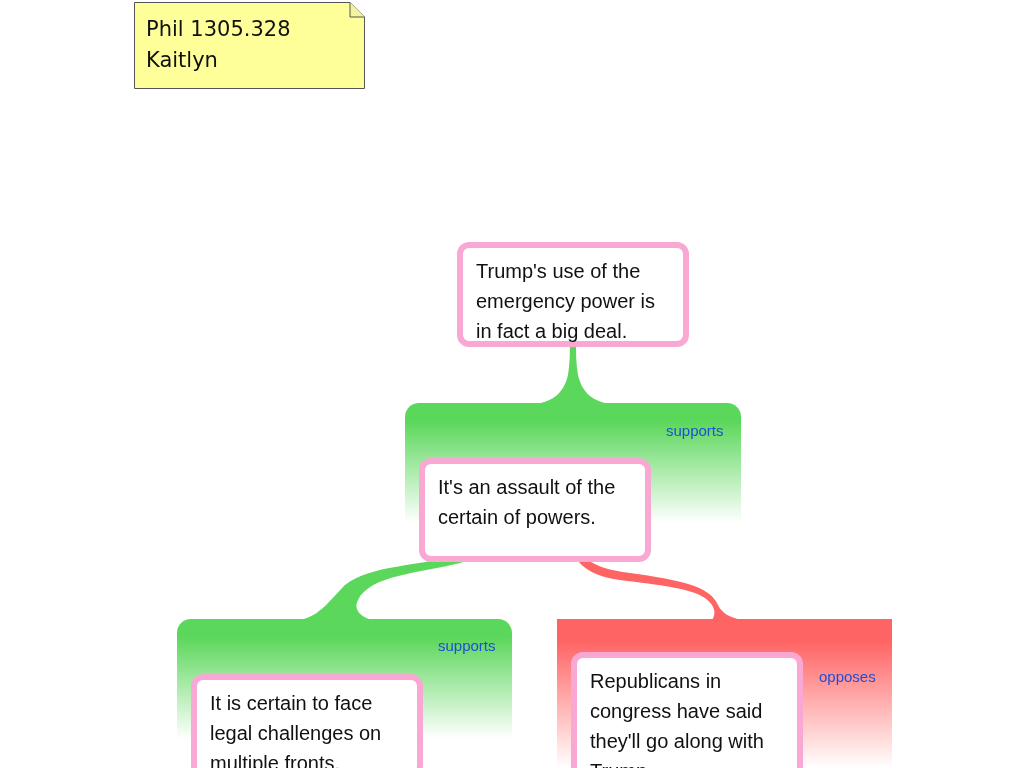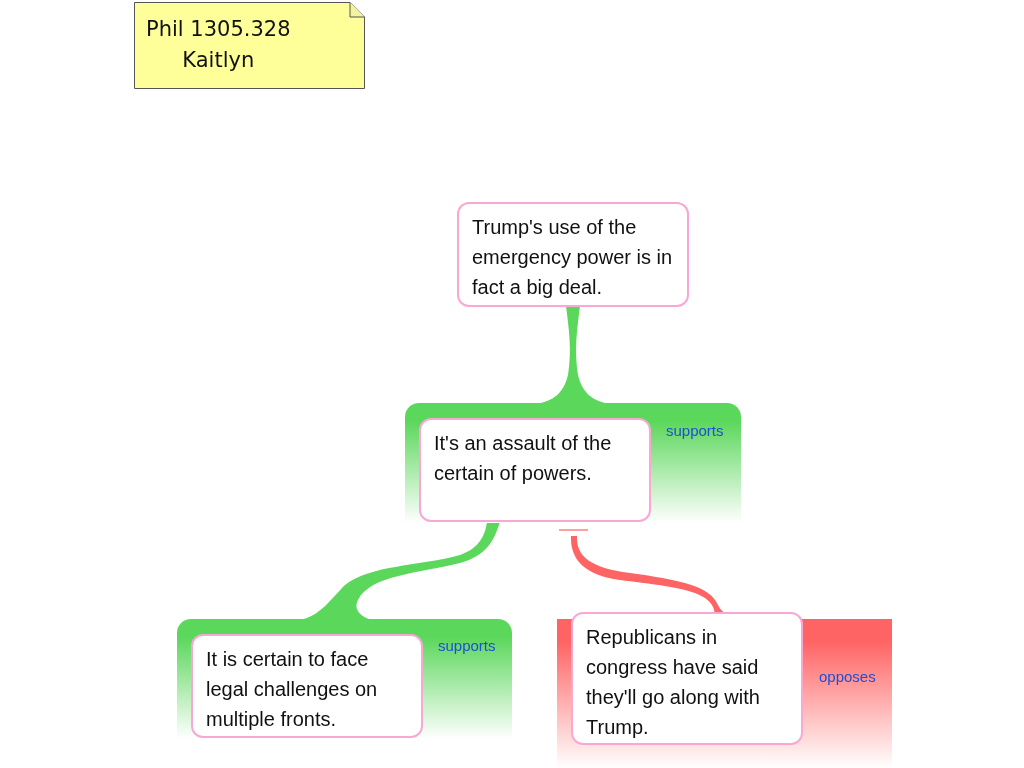--- a/index.html
+++ b/index.html
@@ -11,21 +11,20 @@
       overflow: hidden;
       position: relative;
       font-family: "DejaVu Sans", "Liberation Sans", sans-serif;
     }
     .note {
       position: absolute;
       left: 134px;
       top: 2px;
       width: 231px;
       height: 87px;
-      text-align: center;
     }
     .note svg { position: absolute; left: 0; top: 0; }
     .note-text {
       position: absolute;
       left: 12px;
       top: 12px;
       font-family: "DejaVu Sans", sans-serif;
       font-size: 21px;
       line-height: 31px;
       color: #111;
@@ -40,28 +39,29 @@
     .band.red { background: linear-gradient(to bottom, #ff6464 0%, #ff6464 15%, #ffffff 100%); }
     .band-label {
       position: absolute;
       font-family: "Liberation Sans", sans-serif;
       font-size: 15px;
       color: #1d4ed8;
     }
     .claim {
       position: absolute;
       background: #ffffff;
-      border: 2px solid #f9a8d4;
+      border: 6px solid #f9a8d4;
       border-radius: 12px;
       box-sizing: border-box;
       padding: 8px 13px;
       font-family: "Liberation Sans", sans-serif;
       font-size: 20px;
       line-height: 30px;
       color: #111;
+      margin-top: 40px;
     }
   </style>
 </head>
 <body>
 
 <div class="note">
   <svg width="233" height="89">
     <path d="M0.5 0.5 H216 L230.5 15 V86.5 H0.5 Z" fill="#ffff99" stroke="#555" stroke-width="1"></path>
     <path d="M216 0.5 V15 H230.5" fill="#f4f4a0" stroke="#555" stroke-width="1"></path>
   </svg>

